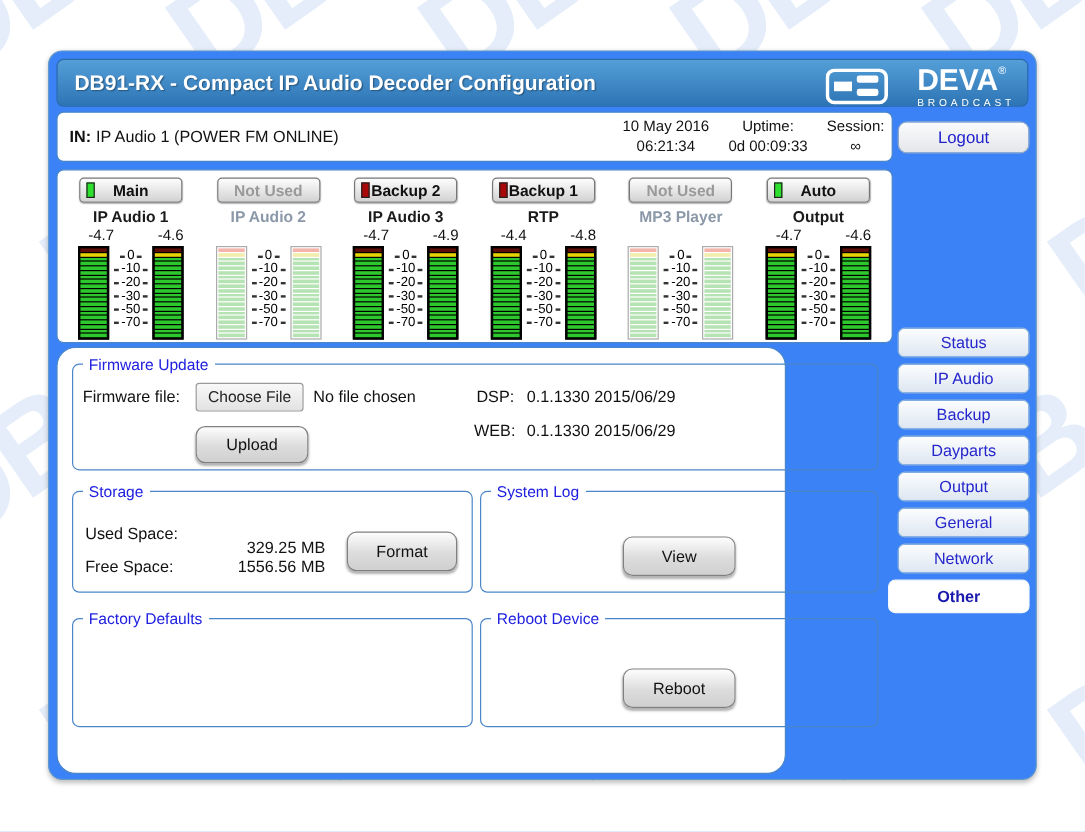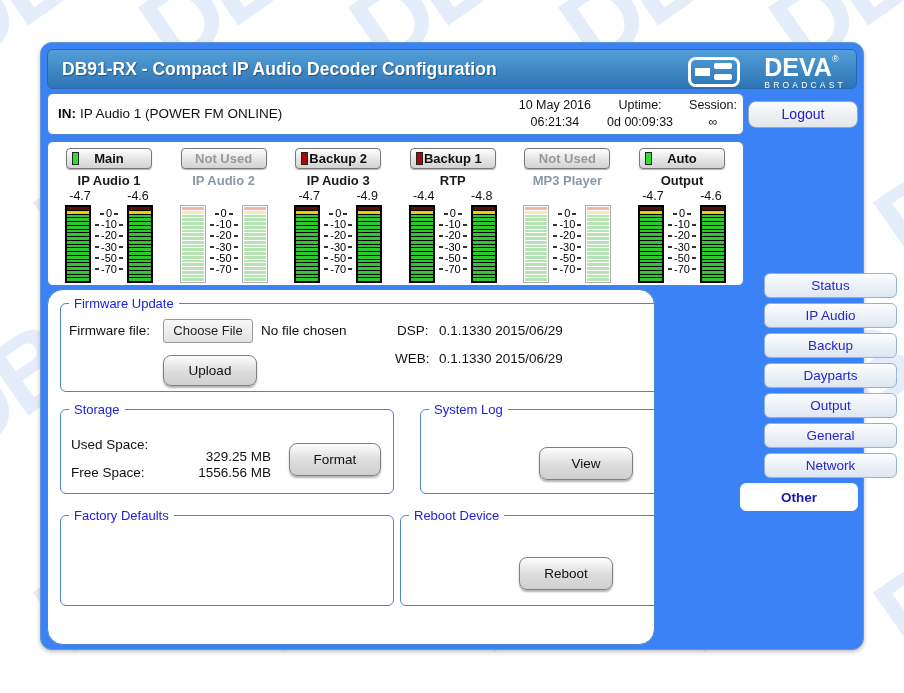--- a/index.html
+++ b/index.html
@@ -34,54 +34,54 @@
   
   #in-line{position:absolute;left:10px;top:0;line-height:40px;font-size:13.5px;color:#111;}
   #in-line b{margin-right:4px;margin-top:45px;}
   #clock-cols{position:absolute;right:6px;top:3px;display:flex;gap:16px;text-align:center;font-size:12.5px;color:#111;}
   .clock-col div{line-height:17px;}
 
   
   #logout-btn{position:absolute;left:707px;top:58px;width:110px;height:27px;line-height:25px;text-align:center;
     background:linear-gradient(#fafbfc,#e4e6ea);border:1px solid #93a9c8;border-radius:8px;color:#2222cc;font-size:14px;box-sizing:border-box;cursor:pointer;}
   #tabs{position:absolute;left:699px;top:230px;width:118px;}
-  .tab{margin-left:24px;width:133px;height:25px;line-height:23px;text-align:center;margin-bottom:5px;
+  .tab{margin-left:8px;width:110px;height:25px;line-height:23px;text-align:center;margin-bottom:5px;
     background:linear-gradient(#fcfdfe,#dde6f1);border:1px solid #8fb4da;border-radius:6px;color:#2525cc;font-size:13.5px;box-sizing:border-box;cursor:pointer;}
   .tab.active{margin-left:0;width:118px;height:28px;line-height:28px;background:#fff;border:1px solid #f4f8fc;font-weight:bold;color:#1a1aae;}
 
   
   #channels{display:flex;justify-content:space-between;padding:6px 13px 0 13px;}
   .ch{width:96px;display:flex;flex-direction:column;align-items:center;}
   .ch-btn{position:relative;width:86px;height:21px;display:flex;align-items:center;justify-content:center;
     background:linear-gradient(#fdfdfd,#d2d2d2);border:1px solid #777;border-radius:4px;box-shadow:0 1px 1px rgba(0,0,0,.3);
     font-weight:bold;font-size:13px;color:#111;box-sizing:border-box;cursor:pointer;}
   .ch-btn.na{color:#999;}
   .led{position:absolute;left:5px;top:3px;width:7px;height:13px;border:1px solid #222;box-sizing:border-box;}
   .led.green{background:#2ee02e;}
   .led.red{background:#a80808;}
   .ch-name{font-weight:bold;font-size:13px;margin-top:4px;color:#1a1a1a;}
   .ch-name.na{color:#8a98a8;}
   .ch-db{display:flex;width:88px;margin-top:1px;height:15px;font-size:12.5px;color:#111;}
-  .db-l,.db-r{width:30px;text-align:center;}
+  .db-l,.db-r{width:30px;text-align:right;}
   .db-sp{flex:1;}
   .ch-meter{display:flex;margin-top:1px;}
   .bar{width:26px;height:78px;display:grid;grid-template-rows:repeat(20,1fr);gap:1px;padding:1px;box-sizing:border-box;background:#000;border:1px solid #000;}
   .bar.na{background:#fff;border-color:#ababab;}
   .seg.g{background:#2dc82d;} .seg.y{background:#e5d400;} .seg.r{background:#5e0d07;}
   .bar.na .seg.g{background:#b6e3b3;} .bar.na .seg.y{background:#f2edae;} .bar.na .seg.r{background:#f4b4ac;}
   .scale{width:36px;height:78px;display:flex;flex-direction:column;justify-content:space-between;padding:3px 0 8px 0;box-sizing:border-box;font-size:11px;color:#000;}
   .scale-row{display:flex;align-items:center;justify-content:center;gap:2px;height:11px;line-height:11px;}
   .tickmark{width:4px;height:2px;background:#333;}
 
   
   fieldset{position:absolute;border:1px solid #4a86c8;border-radius:6px;margin:0;padding:0;box-sizing:border-box;}
   legend{color:#2020e0;font-size:13px;margin-left:8px;padding:0 5px;}
   #fs-firmware{left:12px;top:6px;width:672px;height:96px;}
   #fs-storage{left:12px;top:112px;width:334px;height:92px;}
-  #fs-syslog{left:372px;top:112px;width:332px;height:92px;}
+  #fs-syslog{left:352px;top:112px;width:332px;height:92px;}
   #fs-factory{left:12px;top:218px;width:334px;height:98px;}
   #fs-reboot{left:352px;top:218px;width:332px;height:98px;}
   .fs-label{position:absolute;font-size:13.5px;color:#111;}
 
   
   .big-btn{position:absolute;background:linear-gradient(#fdfdfd,#dcdcdc 55%,#d0d0d0);border:1px solid #808080;border-radius:8px;
     box-shadow:0 2px 2px rgba(0,0,0,.3);font-size:13.5px;color:#111;text-align:center;box-sizing:border-box;cursor:pointer;
     font-family:"Liberation Sans",sans-serif;}
   .choose-btn{position:absolute;left:102px;top:8px;width:90px;height:24px;line-height:22px;text-align:center;
     background:linear-gradient(#f8f8f8,#e2e2e2);border:1px solid #9a9a9a;border-radius:3px;font-size:13px;color:#222;box-sizing:border-box;cursor:pointer;}

